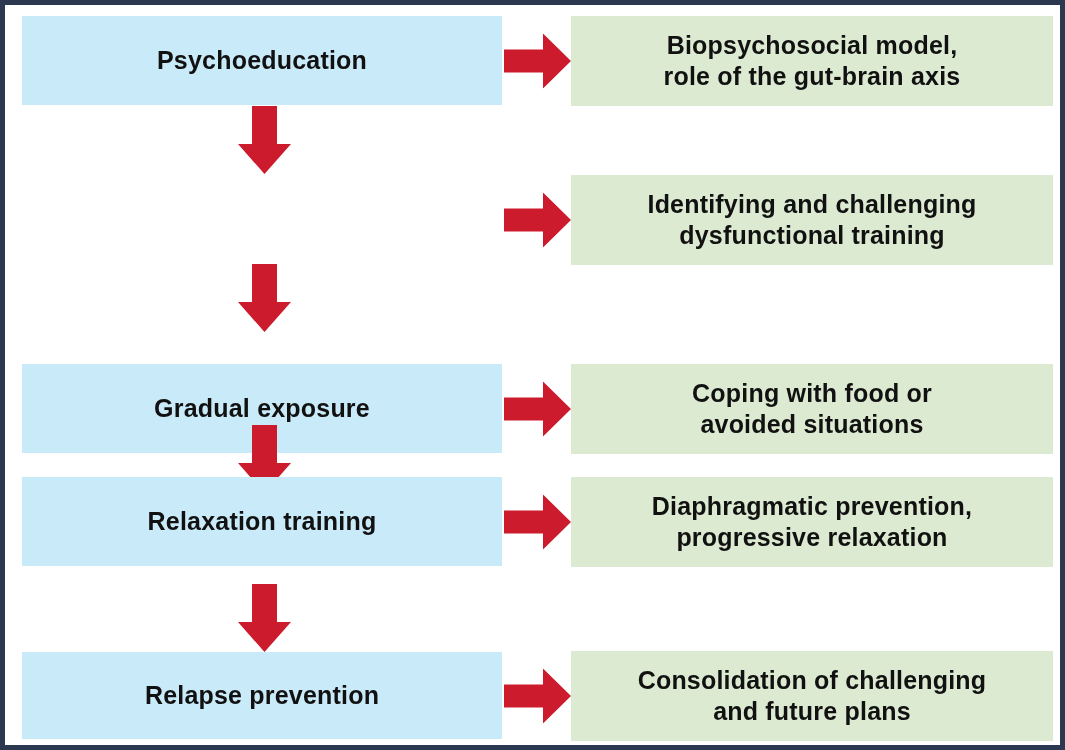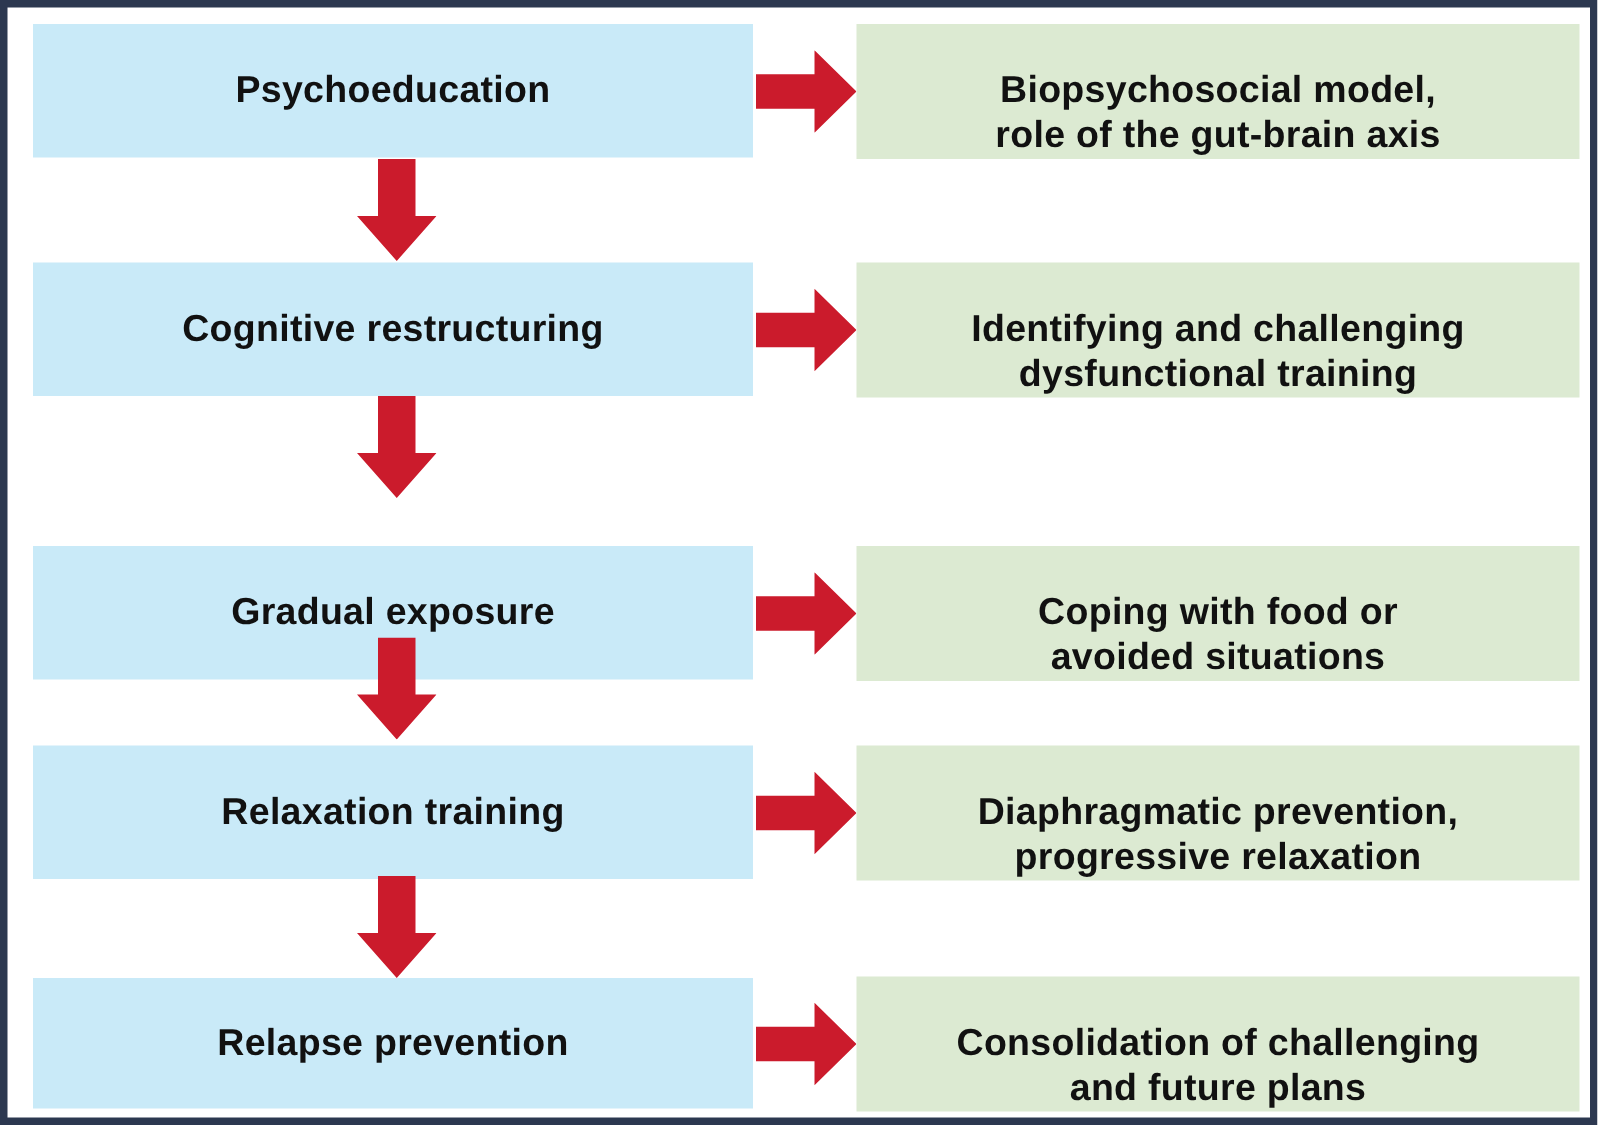--- a/index.html
+++ b/index.html
@@ -23,21 +23,21 @@
     border: 5px solid var(--border);
     overflow: hidden;
   }
   .row {
     position: absolute;
     left: 0; width: 100%; height: 89px;
   }
   .row-1 { top: 11px; }
   .row-2 { top: 170px; }
   .row-3 { top: 331px; margin-top: 28px; }
-  .row-4 { top: 492px; }
+  .row-4 { top: 472px; }
   .row-5 { top: 647px; height: 87px; }
   .step-box {
     position: absolute;
     left: 17px; top: 0;
     width: 480px; height: 100%;
     background: var(--step-box-bg);
     display: flex; align-items: center; justify-content: center;
     text-align: center;
   }
   .step-label {
@@ -51,21 +51,21 @@
     width: 67px; height: 55px;
     color: var(--arrow);
     display: block;
   }
   .detail-box {
     position: absolute;
     left: 566px; top: 50%;
     transform: translateY(-50%);
     width: 482px; height: 90px;
     background: var(--detail-box-bg);
-    display: flex; align-items: flex-end; justify-content: center;
+    display: flex; align-items: center; justify-content: center;
     text-align: center;
   }
   .detail-label {
     font-size: 25px; font-weight: bold; color: var(--text);
     line-height: 1.22;
     white-space: pre-line;
     letter-spacing: 0.2px;
   }
   .down-arrow {
     position: absolute;
@@ -100,23 +100,20 @@
     </div>
   </div>
 
   <span class="down-arrow down-arrow-1">
     <svg viewBox="0 0 53 68" preserveAspectRatio="none">
         <polygon points="14,0 39,0 39,38 53,38 26.5,68 0,38 14,38" fill="currentColor"></polygon>
       </svg>
   </span>
 
   <div class="row row-2">
-    <div class="step-box">
-      <span class="step-label">Cognitive restructuring</span>
-    </div>
     <span class="right-arrow">
       <svg viewBox="0 0 67 55" preserveAspectRatio="none">
           <polygon points="0,16 39,16 39,0 67,27.5 39,55 39,39 0,39" fill="currentColor"></polygon>
         </svg>
     </span>
     <div class="detail-box">
       <span class="detail-label">Identifying and challenging
 dysfunctional training</span>
     </div>
   </div>

